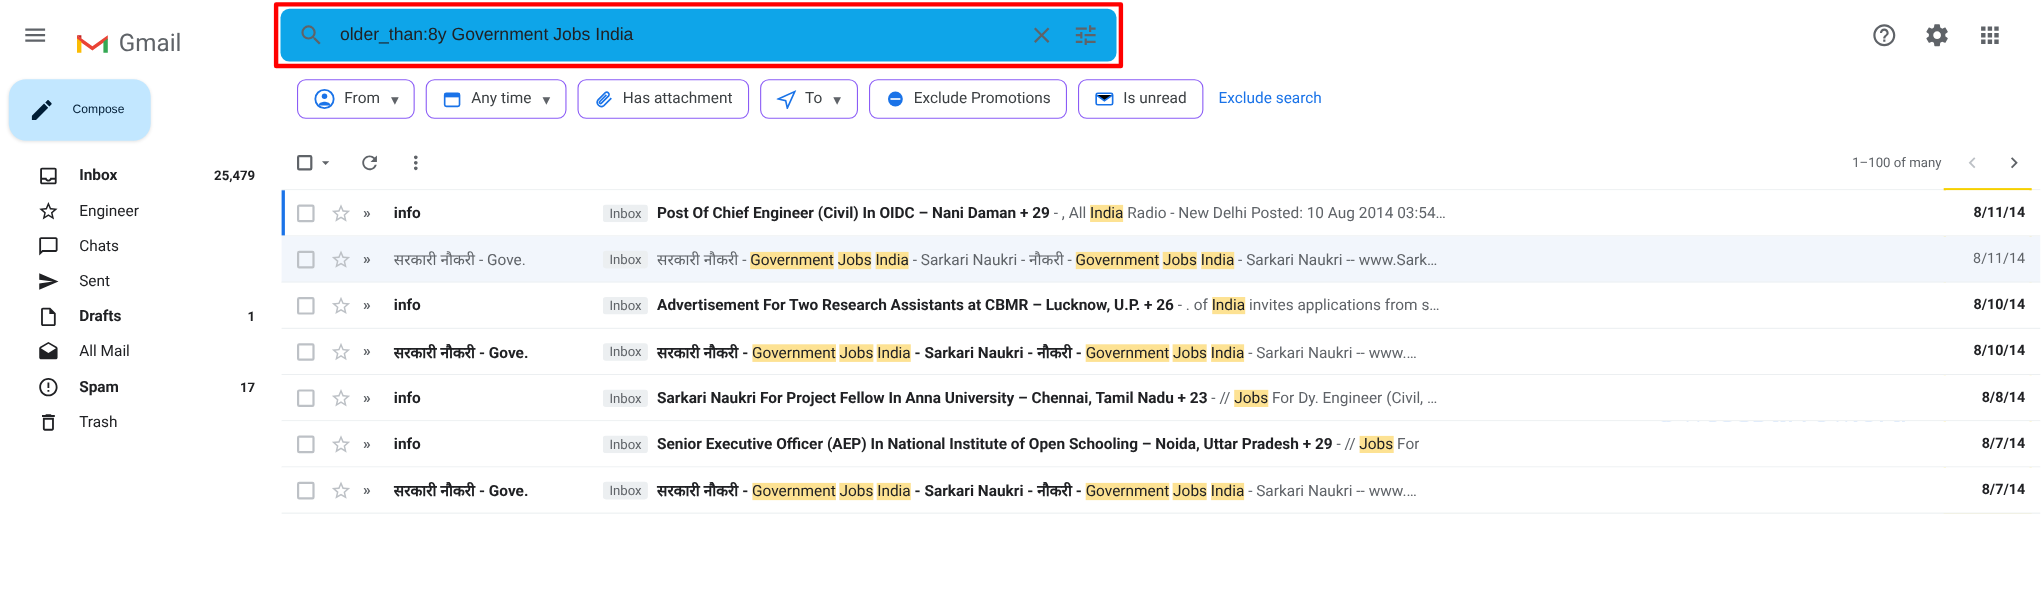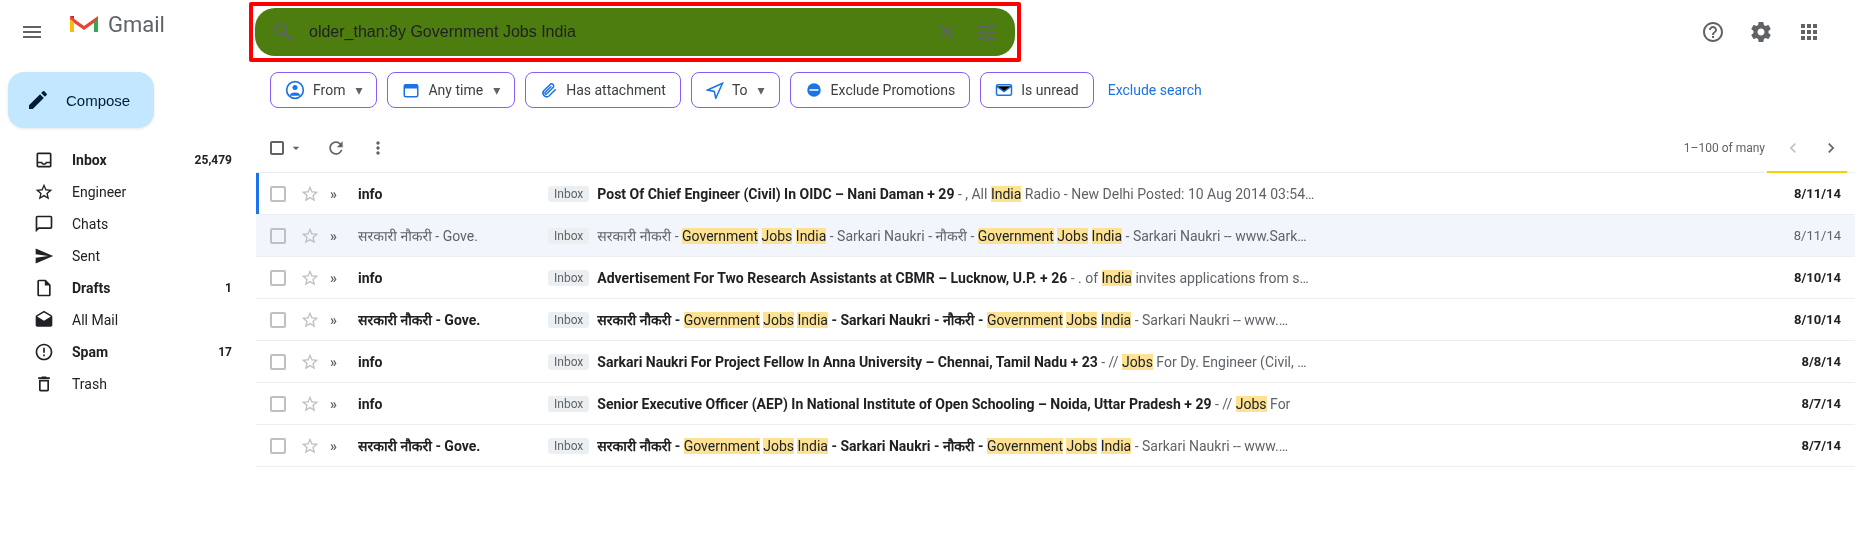--- a/index.html
+++ b/index.html
@@ -1,31 +1,31 @@
 <!DOCTYPE html>
 <html><head>
 <meta charset="utf-8">
 <style>
 * { margin: 0; padding: 0; box-sizing: border-box; }
 body { font-family: 'Google Sans', Roboto, Arial, sans-serif; background: #fff; color: #202124; width: 1855px; height: 543px; overflow: hidden; }
 .header { display: flex; align-items: center; height: 64px; padding: 8px; gap: 8px; }
 .menu-btn { width: 48px; height: 48px; display: flex; align-items: center; justify-content: center; border-radius: 50%; cursor: pointer; color: #5f6368; }
 .logo-area { display: flex; align-items: center; margin-left: 4px; margin-right: 70px; }
-.logo-svg { width: 109px; height: 40px; display: flex; align-items: flex-start; }
+.logo-svg { width: 109px; height: 40px; display: flex; align-items: flex-end; }
 .search-wrap { position: relative; }
-.search-box { display: flex; align-items: center; background: #4d7c0f; border-radius: 20px; height: 48px; width: 760px; padding: 0 8px; }
+.search-box { display: flex; align-items: center; background: #0ea5e9; border-radius: 8px; height: 48px; width: 760px; padding: 0 8px; }
 .search-highlight { position: absolute; border: 4px solid #ff0000; top: -6px; left: -6px; right: -6px; bottom: -6px; border-radius: 2px; pointer-events: none; }
 .search-icon-btn { width: 40px; height: 40px; display: flex; align-items: center; justify-content: center; color: #5f6368; cursor: pointer; border-radius: 50%; }
 .search-input { flex: 1; border: none; background: transparent; font-size: 16px; color: #202124; outline: none; padding-left: 6px; }
 .header-right { margin-left: auto; display: flex; align-items: center; gap: 8px; padding-right: 18px; }
 .icon-btn { width: 40px; height: 40px; display: flex; align-items: center; justify-content: center; color: #5f6368; cursor: pointer; border-radius: 50%; }
 
 .body-area { display: flex; }
 .sidebar { width: 256px; padding: 8px 0 8px 8px; }
-.compose-btn { display: inline-flex; align-items: center; gap: 16px; background: #c2e7ff; color: #001d35; border: none; border-radius: 16px; padding: 0 24px 0 18px; height: 56px; font-size: 15px; font-weight: 500; cursor: pointer; margin-bottom: 16px; box-shadow: 0 1px 3px rgba(0,0,0,.1); }
+.compose-btn { display: inline-flex; align-items: center; gap: 16px; background: #c2e7ff; color: #001d35; border: none; border-radius: 16px; padding: 0 24px 0 18px; height: 56px; font-size: 11px; font-weight: 500; cursor: pointer; margin-bottom: 16px; box-shadow: 0 1px 3px rgba(0,0,0,.1); }
 .nav-item { display: flex; align-items: center; height: 32px; padding: 0 12px 0 26px; border-radius: 0 16px 16px 0; cursor: pointer; color: #202124; font-size: 14px; margin-right: 12px; }
 .nav-item .nav-icon { width: 20px; height: 20px; margin-right: 18px; display: flex; align-items: center; justify-content: center; color: #202124; }
 .nav-item .nav-label { flex: 1; }
 .nav-item .nav-count { font-size: 12px; color: #5f6368; }
 .nav-item.bold .nav-label, .nav-item.bold .nav-count { font-weight: 700; color: #202124; }
 
 .main { flex: 1; }
 .chips-bar { display: flex; align-items: center; gap: 10px; padding: 8px 14px 16px; }
 .chip { display: inline-flex; align-items: center; gap: 8px; border: 1px solid #8b5cf6; background: #fff; border-radius: 8px; height: 36px; padding: 0 14px; font-size: 14px; color: #3c4043; cursor: pointer; white-space: nowrap; }
 .chip .chip-icon { display: flex; align-items: center; justify-content: center; }

